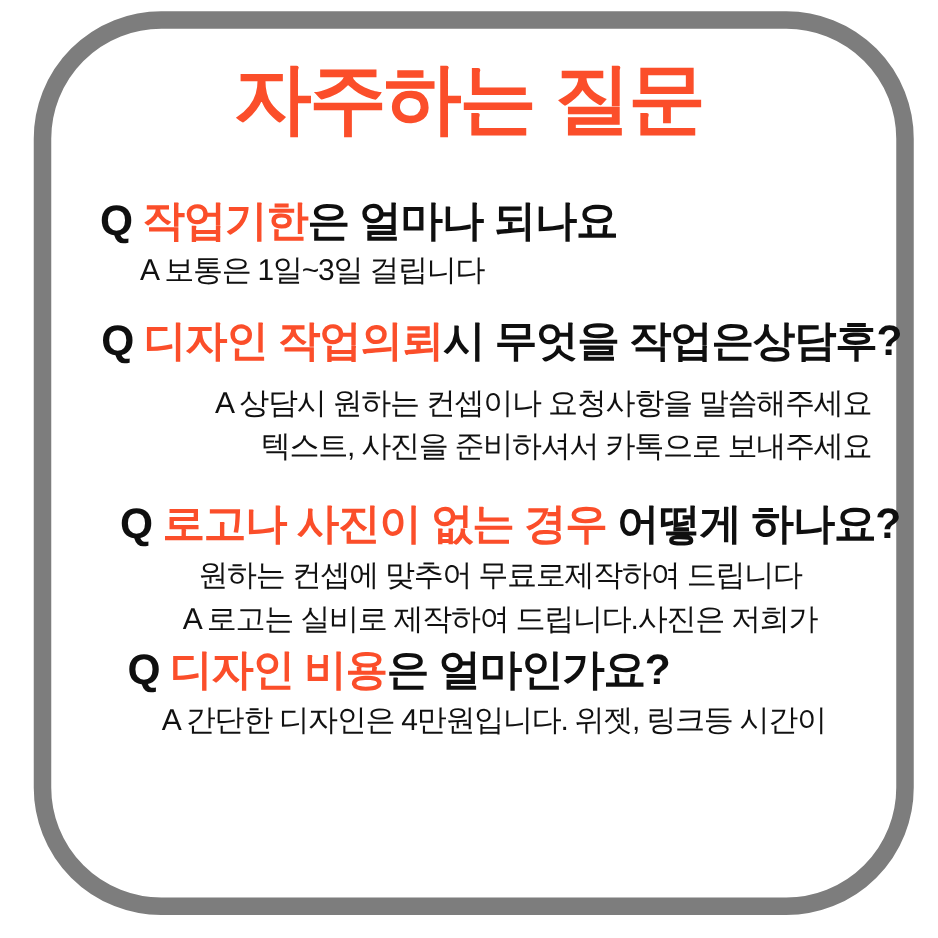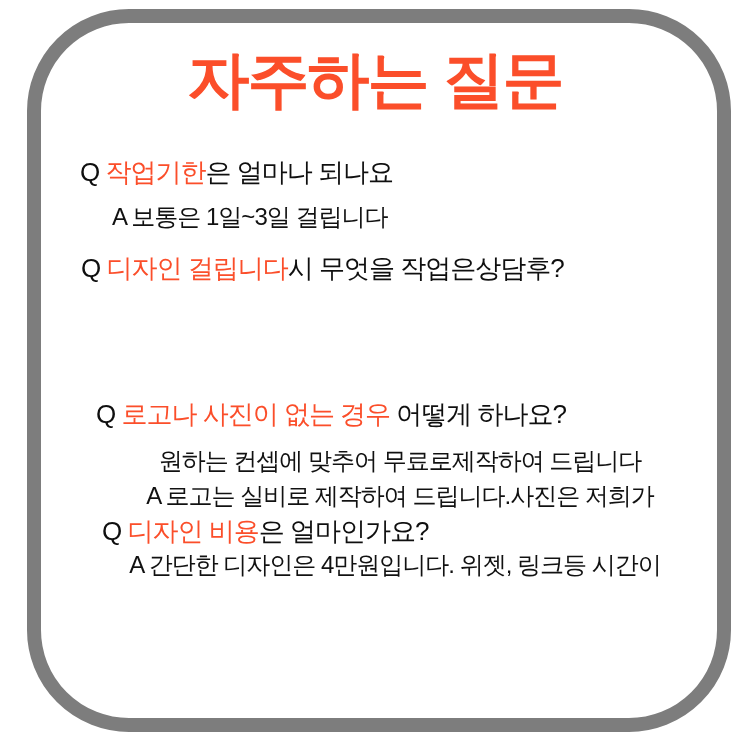--- a/index.html
+++ b/index.html
@@ -34,22 +34,22 @@
     text-align: center;
     font-size: 62px;
     font-weight: 800;
     letter-spacing: -2px;
     color: #fb4e2a;
     line-height: 1.1;
     white-space: nowrap;
   }
   .q-line {
     position: absolute;
-    font-size: 26px;
-    font-weight: 400;
+    font-size: 34px;
+    font-weight: 700;
     color: #0f0f0f;
     letter-spacing: -1px;
     white-space: nowrap;
     line-height: 1.15;
   }
   .q-line .hl { color: #fb4e2a; }
   .a-block {
     position: absolute;
     font-size: 24px;
     font-weight: 400;
@@ -58,40 +58,44 @@
     line-height: 35px;
   }
   .a-line { white-space: nowrap; }
   .q1 { top: 158px; left: 80px; }
   .a1 { top: 199px; left: 112px; }
   .q2 { top: 254px; left: 81px; }
   .a2 { top: 305px; right: 53px; text-align: right; }
   .q3 { top: 400px; left: 96px; }
   .a3 { top: 443px; left: 50px; width: 700px; text-align: center; }
   .q4 { top: 517px; left: 102px; }
-  .a4 { top: 548px; left: 45px; width: 700px; text-align: center; line-height: 34px; }
+  .a4 { top: 560px; left: 45px; width: 700px; text-align: center; line-height: 34px; }
 </style>
 </head>
 <body>
 
 <div class="stage">
 
   <div class="frame"></div>
 
   <div class="title">자주하는 질문</div>
 
   <div class="q-line q1">
     <span>Q </span><span class="hl">작업기한</span><span>은 얼마나 되나요</span>
   </div>
   <div class="a-block a1">
     <div class="a-line">A 보통은 1일~3일 걸립니다</div>
   </div>
 
   <div class="q-line q2">
-    <span>Q </span><span class="hl">디자인 걸립니다</span><span>시 무엇을 작업은상담후?</span>
+    <span>Q </span><span class="hl">디자인 작업의뢰</span><span>시 무엇을 작업은상담후?</span>
+  </div>
+  <div class="a-block a2">
+    <div class="a-line">A 상담시 원하는 컨셉이나 요청사항을 말씀해주세요</div>
+    <div class="a-line">텍스트, 사진을 준비하셔서 카톡으로 보내주세요</div>
   </div>
 
   <div class="q-line q3">
     <span>Q </span><span class="hl">로고나 사진이 없는 경우</span><span> 어떻게 하나요?</span>
   </div>
   <div class="a-block a3">
     <div class="a-line">원하는 컨셉에 맞추어 무료로제작하여 드립니다</div>
     <div class="a-line">A 로고는 실비로 제작하여 드립니다.사진은 저희가</div>
   </div>
 

